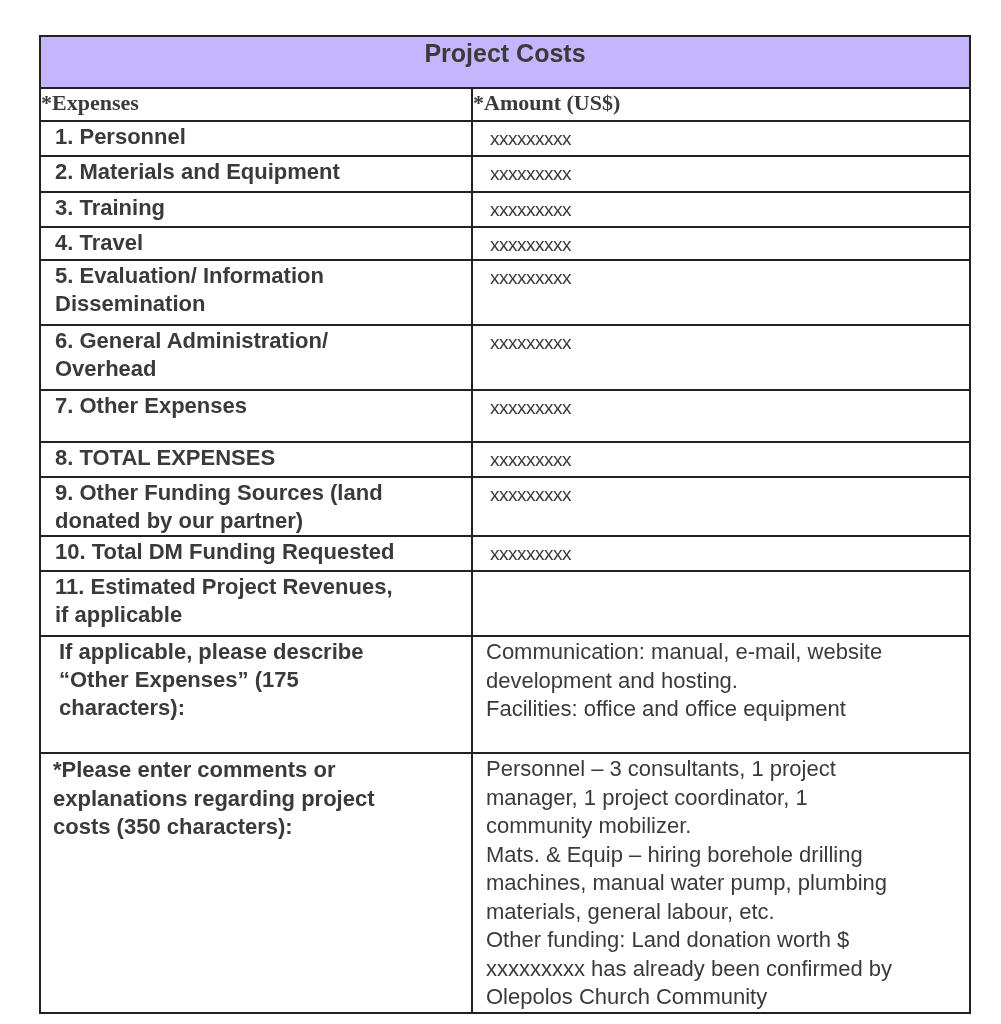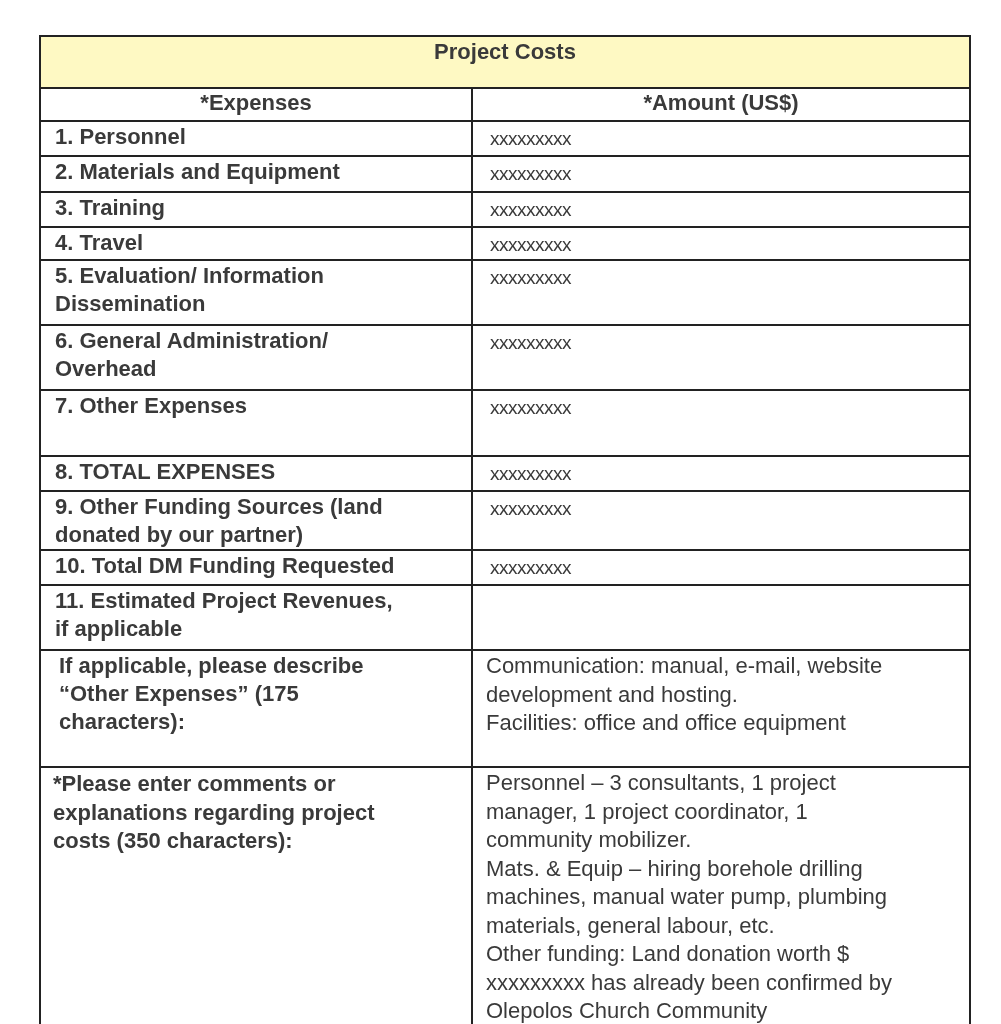--- a/index.html
+++ b/index.html
@@ -4,24 +4,24 @@
   <style>
     html, body { margin: 0; padding: 0; background: #ffffff; }
     body { width: 1001px; height: 1024px; position: relative; overflow: hidden; }
     .tbl {
       position: absolute; left: 39px; top: 35px; width: 930px;
       border-collapse: collapse; table-layout: fixed;
       font-family: "Liberation Sans", sans-serif; color: #3a3a3a;
     }
     .tbl td { border: 2px solid #222; vertical-align: top; padding: 0; }
     .title-cell {
-      background: #fef9c3; height: 48px; text-align: center; vertical-align: top !important;
-      font-weight: bold; font-size: 22px; padding-top: 2px !important; margin-left: 7px;
+      background: #c4b5fd; height: 48px; text-align: center; vertical-align: top !important;
+      font-weight: bold; font-size: 25px; padding-top: 2px !important; margin-left: 7px;
     }
-    .col-head { text-align: center; font-weight: bold; font-size: 22px; height: 31px; line-height: 28px; }
+    .col-head { text-align: left; font-weight: bold; font-size: 22px; height: 31px; line-height: 28px; font-family: Liberation Serif, serif; }
     .lbl { font-weight: bold; font-size: 22px; line-height: 28px; padding: 1px 0 0 14px !important; }
     .amt { font-size: 19px; line-height: 28px; padding: 3px 0 0 17px !important; letter-spacing: -0.5px; }
     .desc-lbl { font-weight: bold; font-size: 22px; line-height: 28px; padding: 1px 0 0 18px !important; }
     .desc-txt { font-size: 22px; line-height: 28.5px; padding: 1px 0 0 13px !important; }
     .comm-lbl { font-weight: bold; font-size: 22px; line-height: 28.5px; padding: 2px 0 0 12px !important; }
     .line { display: block; }
   </style>
 </head>
 <body>
 
@@ -69,21 +69,21 @@
     </td>
     <td class="amt">xxxxxxxxx</td>
   </tr>
   <tr style="height:65px">
     <td class="lbl">
       <span class="line">6. General Administration/</span>
       <span class="line">Overhead</span>
     </td>
     <td class="amt">xxxxxxxxx</td>
   </tr>
-  <tr style="height:66px">
+  <tr style="height:52px">
     <td class="lbl">
           <span class="line">7. Other Expenses</span>
         </td>
     <td class="amt">xxxxxxxxx</td>
   </tr>
   <tr style="height:35px">
     <td class="lbl">
           <span class="line">8. TOTAL EXPENSES</span>
         </td>
     <td class="amt">xxxxxxxxx</td>

